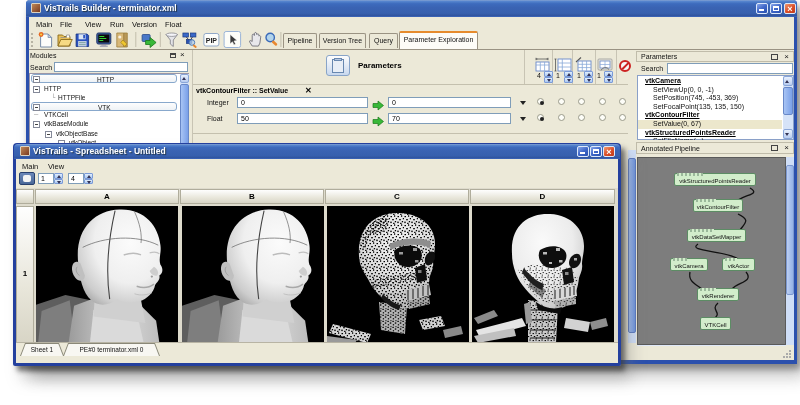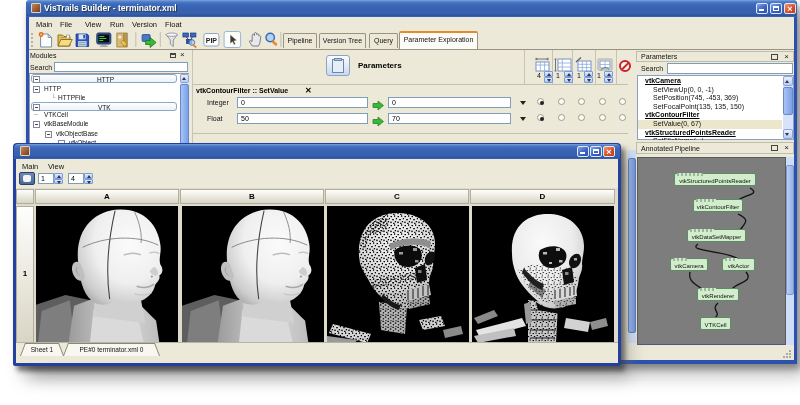--- a/index.html
+++ b/index.html
@@ -370,20 +370,21 @@
       radial-gradient(circle at 7px 7px,#aaa 1px,transparent 1.2px),
       radial-gradient(circle at 4px 7px,#aaa 1px,transparent 1.2px),
       radial-gradient(circle at 1px 7px,#aaa 1px,transparent 1.2px);"></div>
   </div>
 </div>
 
 <div class="abs" id="sswin" style="left:13px; top:143px; width:608px; height:223px; box-shadow:4px 5px 5px rgba(55,55,55,0.65), 9px 13px 16px rgba(120,120,120,0.4);border-radius:4px 4px 2px 2px;z-index:5;">
   <div class="abs" style="left:0;top:0;width:608px;height:223px;background:#24409e;border-radius:4px 4px 2px 2px;"></div>
   <div class="abs titlebar" style="left:1px;top:1px;width:606px;height:15px;border-radius:4px 4px 0 0;">
     <div class="abs" style="left:6px;top:2px;width:10px;height:10px;background:linear-gradient(135deg,#c08858,#7a3a20);border:1px solid #dcd2c0;border-radius:1px;"></div>
+    <div class="abs" style="left:19px;top:2px;text-shadow:1px 1px 1px #234;">VisTrails - Spreadsheet - Untitled</div>
   </div>
   <div class="winbtn btn-blue" style="left:564px;top:3px;">
         <div class="abs" style="left:2px;bottom:2px;width:5px;height:2px;background:#fff;"></div>
       </div>
   <div class="winbtn btn-blue" style="left:577px;top:3px;">
         <div class="abs" style="left:2px;top:2px;width:6px;height:5px;border:1px solid #fff;border-top:2px solid #fff;"></div>
       </div>
   <div class="winbtn btn-red" style="left:590px;top:3px;color:#fff;font-size:9px;font-weight:bold;text-align:center;line-height:10px;">×</div>
 
   <div class="abs beige" style="left:3px;top:16px;width:602px;height:204px;"></div>

